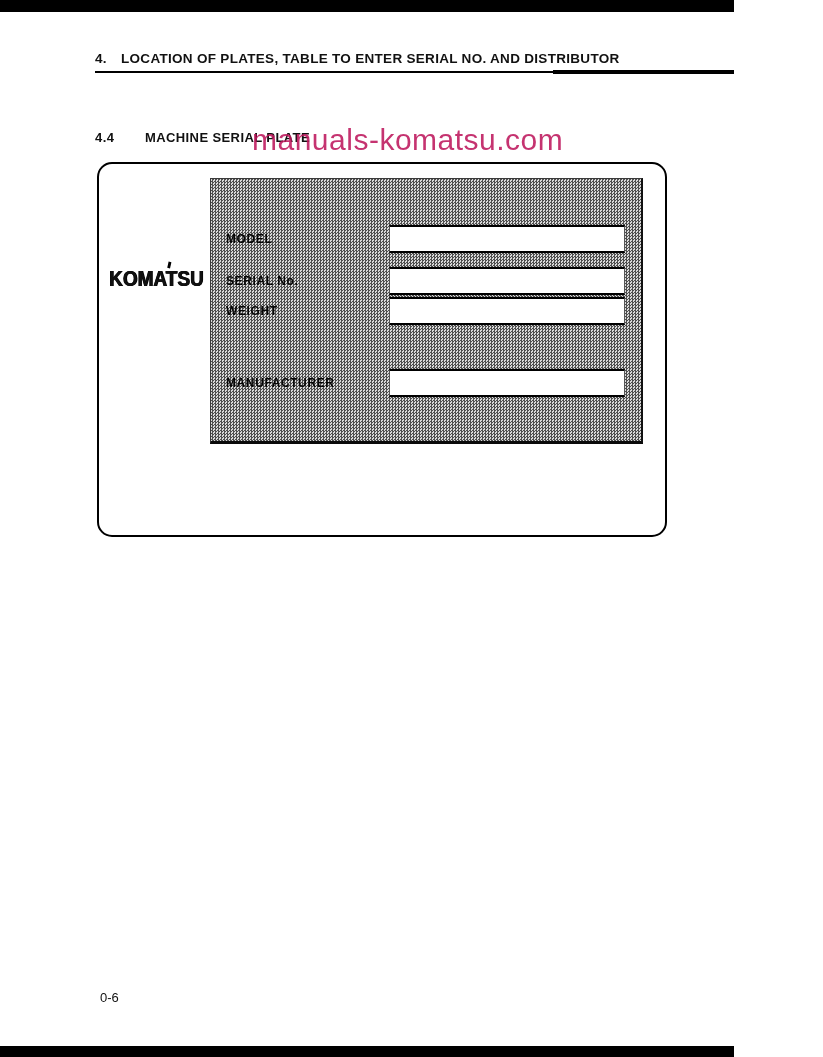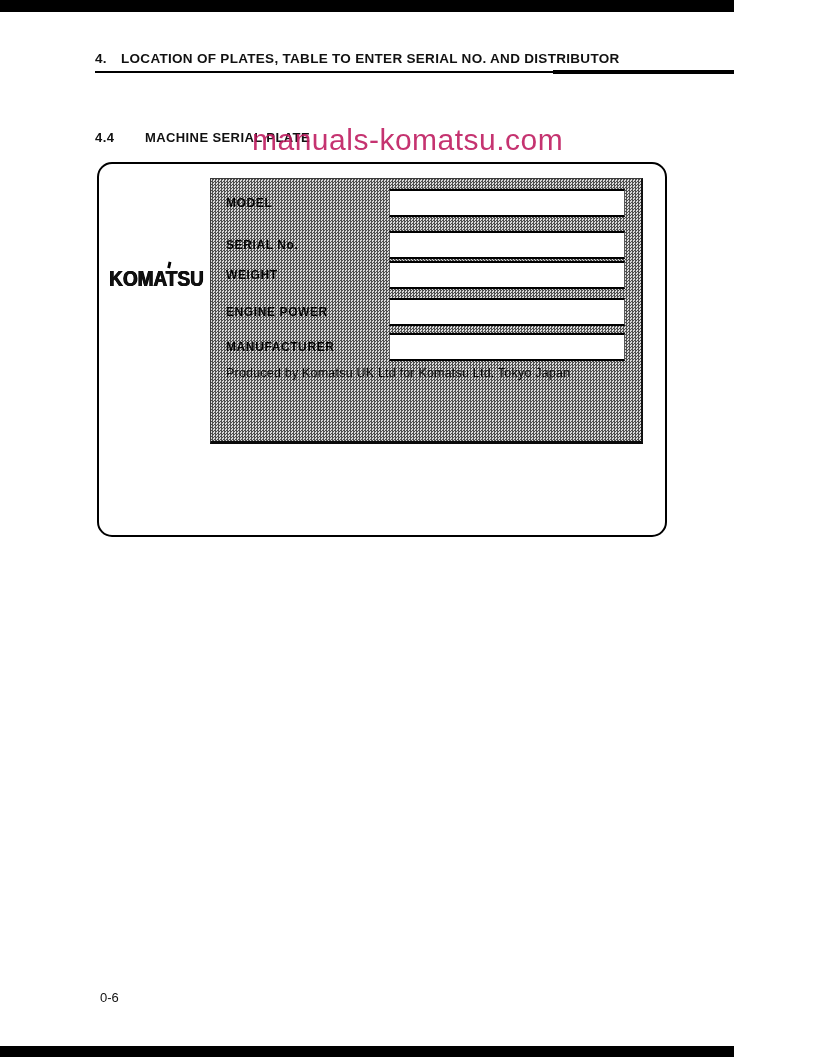--- a/index.html
+++ b/index.html
@@ -35,21 +35,21 @@
     letter-spacing:0px; transform:scale(0.95,1.08); transform-origin:left center;
     text-shadow:0.7px 0 0 #000, -0.3px 0 0 #000; white-space:nowrap; }
   .brand .tick { position:absolute; left:62%; top:-4px; width:3px; height:6px;
     background:#000; transform:rotate(14deg); }
 
   
   .plate { position:absolute; left:111px; top:14px; width:430px; height:262px;
     background:repeating-conic-gradient(#4e4e4e 0% 25%, #d9d9d9 0% 50%) 0 0 / 3px 3px;
     border:1px solid #3a3a3a; border-right:2px solid #111; border-bottom:3px solid #0a0a0a; }
 
-  .plate-row { position:absolute; left:15px; width:400px; height:28px; }
+  .plate-row { position:absolute; left:15px; width:400px; height:28px;margin-top:36px; }
   .plate-row .field-label { position:absolute; left:0; top:0; height:28px; line-height:28px;
     font-size:12px; font-weight:bold; letter-spacing:0.6px; color:#050505; white-space:nowrap; }
   .plate-row .value-box { position:absolute; left:163px; top:0; width:230px; height:24px;
     background:#fff; border-top:2px solid #000; border-bottom:2px solid #000;
     border-left:1px solid #555; border-right:1px solid #555;
     font-size:12px; line-height:24px; padding-left:4px; }
 
   .plate-note { position:absolute; left:15px; top:187px; width:405px;
     font-size:12.5px; font-weight:500; color:#0a0a0a; letter-spacing:0.2px; white-space:nowrap; }
 
@@ -96,31 +96,26 @@
       <div class="plate-row" style="top:52px">
         <span class="field-label">SERIAL No.</span>
         <span class="value-box"></span>
       </div>
 
       <div class="plate-row" style="top:82px">
         <span class="field-label">WEIGHT</span>
         <span class="value-box"></span>
       </div>
 
-      <div class="plate-row" style="top:119px">
-        <span class="field-label">ENGINE POWER</span>
-        <span class="value-box"></span>
-      </div>
 
       <div class="plate-row" style="top:154px">
         <span class="field-label">MANUFACTURER</span>
         <span class="value-box"></span>
       </div>
 
-      <div class="plate-note">Produced by Komatsu UK Ltd for Komatsu Ltd. Tokyo Japan</div>
     </div>
   </div>
 
   <div class="page-number">0-6</div>
 
   <div class="side-code">PC150 8t ENG</div>
 
 </div>
 
 </body></html>

